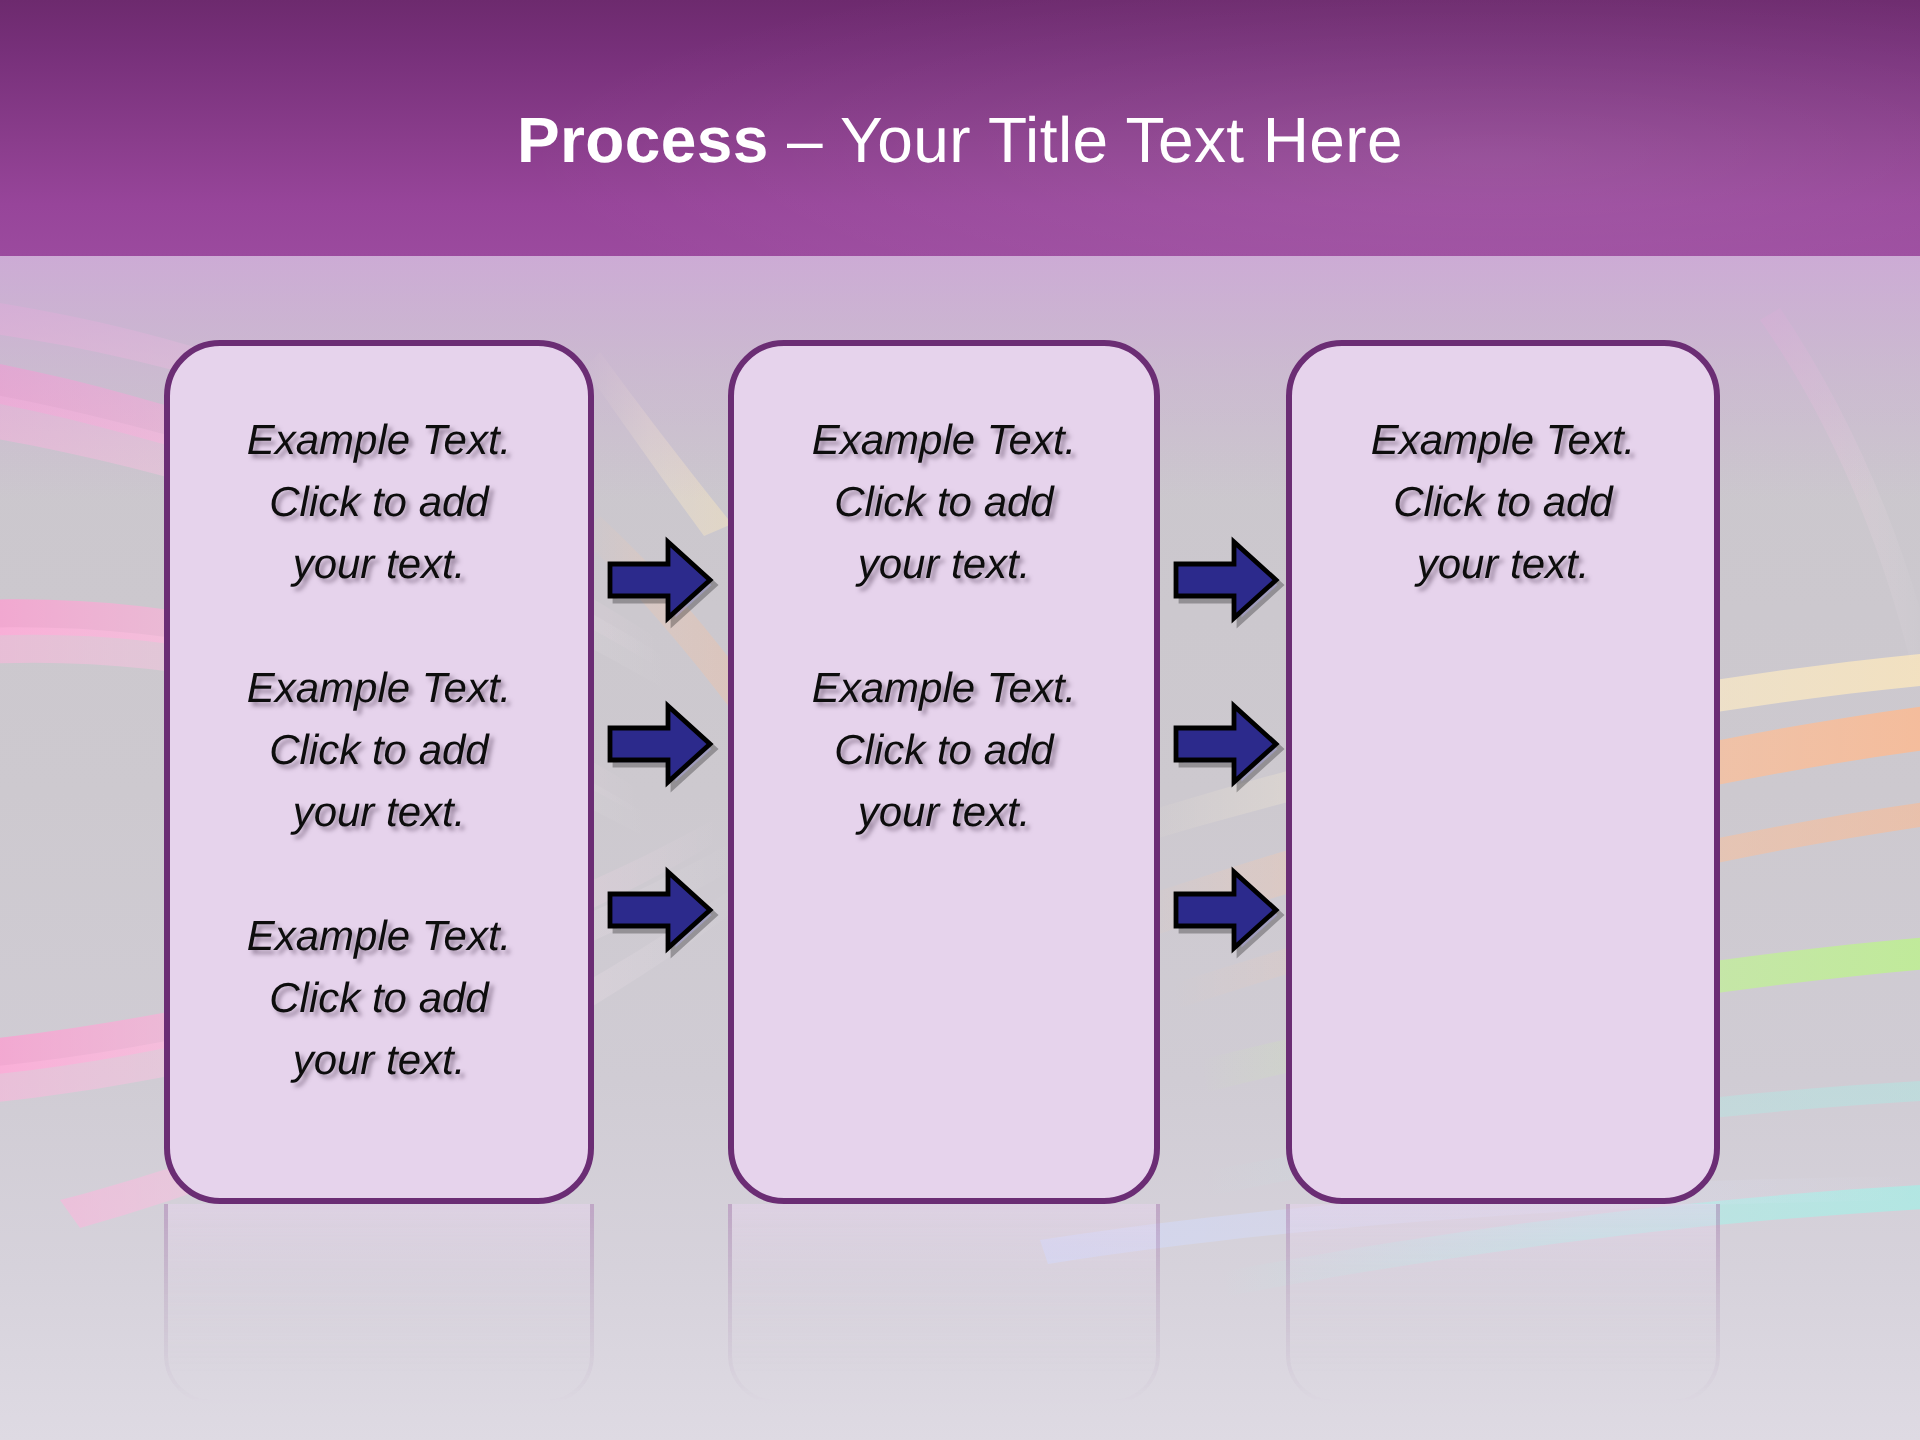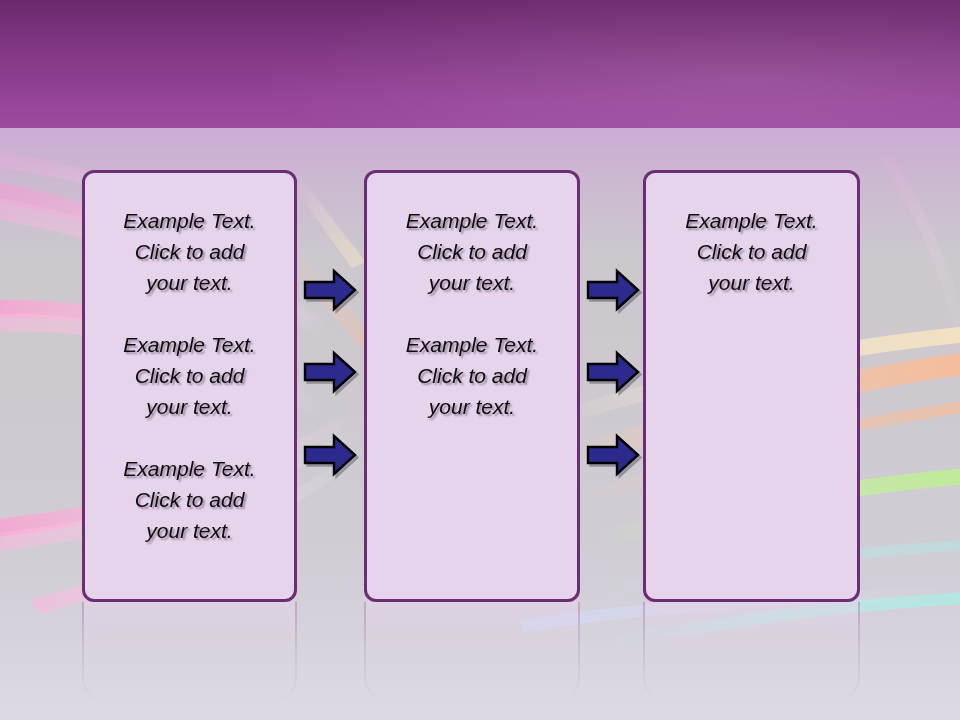--- a/index.html
+++ b/index.html
@@ -69,21 +69,21 @@
   }
   .title .t-bold { font-weight: bold; }
   .title .t-rest { font-weight: normal; }
 
   
   .pbox {
     position: absolute;
     box-sizing: border-box;
     background: #e6d3ec;
     border: 3px solid #6b2d74;
-    border-radius: 12px;
+    border-radius: 28px;
     overflow: hidden;
   }
   .pbox-inner {
     position: absolute;
     left: 0; right: 0;
     text-align: center;
   }
   .ptext {
     font-style: italic;
     font-weight: normal;
@@ -181,20 +181,23 @@
     <path d="M 600 530 C 720 500, 850 478, 970 468 L 970 484 C 852 494, 722 516, 604 546 Z" fill="url(#gGreen)"></path>
     <path d="M 600 586 C 730 562, 855 546, 970 540 L 970 550 C 856 556, 732 572, 604 598 Z" fill="url(#gCyan)" opacity="0.55"></path>
     <path d="M 610 636 C 740 612, 858 598, 970 592 L 970 604 C 860 610, 742 624, 614 648 Z" fill="url(#gCyan)"></path>
     <path d="M 880 160 C 915 210, 940 270, 955 330 L 966 326 C 950 264, 924 204, 890 154 Z" fill="url(#gPink2)" opacity="0.5"></path>
     <path d="M 520 620 C 650 600, 800 590, 960 588 L 960 600 C 802 602, 652 612, 524 632 Z" fill="url(#gBlueL)"></path>
   </svg>
 
   <div class="bg-headglow"></div>
 
   <div class="header-band"></div>
+  <div class="title">
+    <span class="t-bold">Process</span><span class="t-rest"> – Your Title Text Here</span>
+  </div>
 
   <div class="reflect" style="left:82px; top:602px; width:215px; height:100px;"></div>
   <div class="reflect" style="left:364px; top:602px; width:216px; height:100px;"></div>
   <div class="reflect" style="left:643px; top:602px; width:217px; height:100px;"></div>
 
   <div class="pbox" style="left:82px; top:170px; width:215px; height:432px;">
     <div class="pbox-inner" style="top:32px;">
       <div class="ptext">Example Text.
 Click  to add
 your text.</div>

